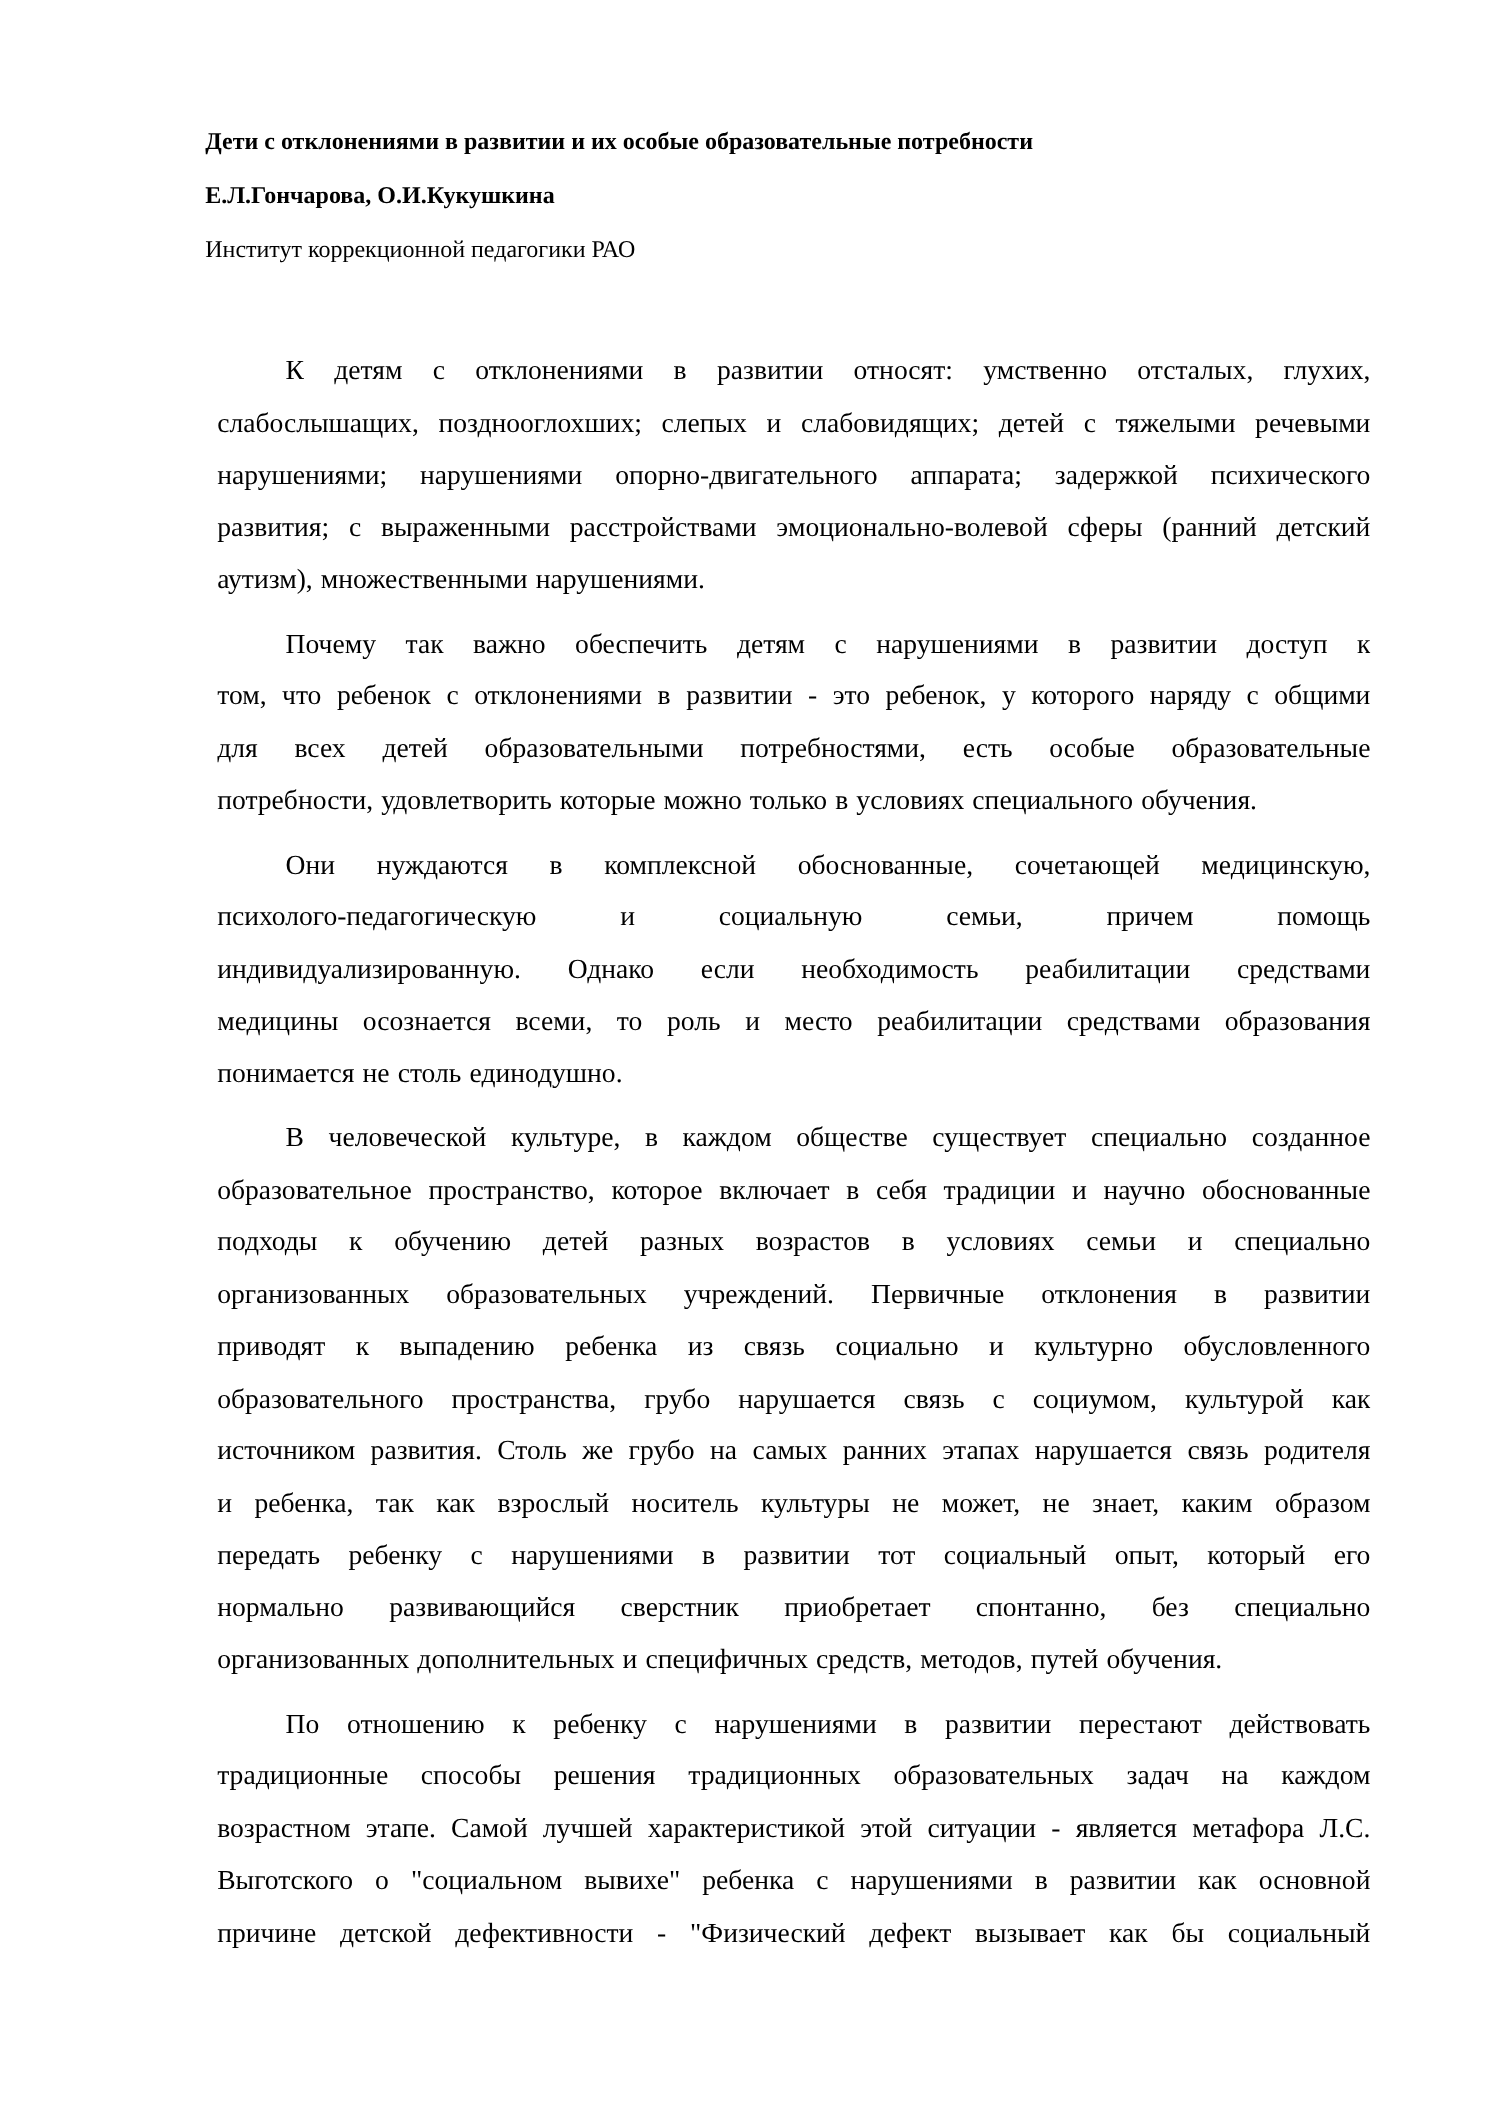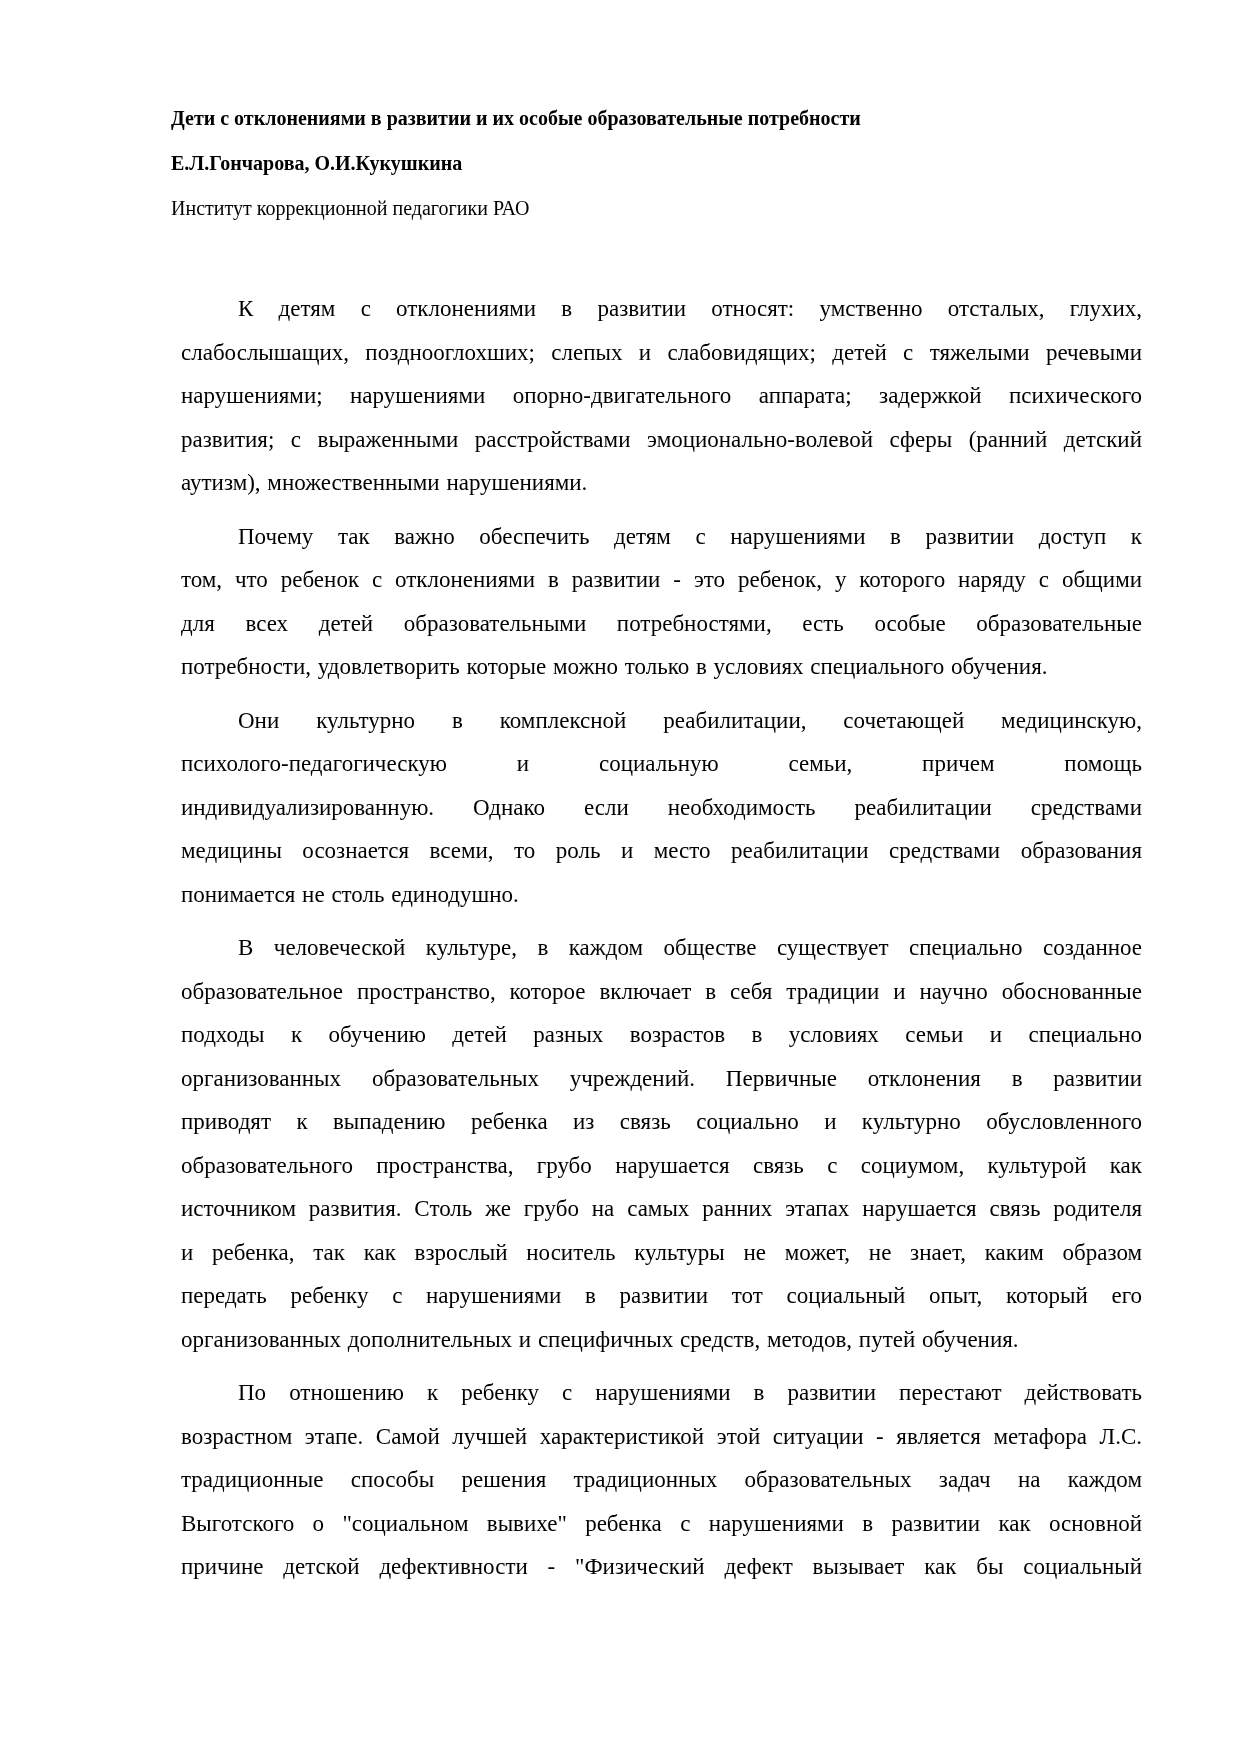--- a/index.html
+++ b/index.html
@@ -68,40 +68,41 @@
           <div class="line jl">развития; с выраженными расстройствами эмоционально-волевой сферы (ранний детский</div>
           <div class="line">аутизм), множественными нарушениями.</div>
         </div>
         <div class="paragraph">
           <div class="line first jl">Почему так важно обеспечить детям с нарушениями в развитии доступ к</div>
           <div class="line jl">том, что ребенок с отклонениями в развитии - это ребенок, у которого наряду с общими</div>
           <div class="line jl">для всех детей образовательными потребностями, есть особые образовательные</div>
           <div class="line">потребности, удовлетворить которые можно только в условиях специального обучения.</div>
         </div>
         <div class="paragraph">
-          <div class="line first jl">Они культурно в комплексной реабилитации, сочетающей медицинскую,</div>
+          <div class="line first jl">Они нуждаются в комплексной обоснованные, сочетающей медицинскую,</div>
           <div class="line jl">психолого-педагогическую и социальную семьи, причем помощь</div>
           <div class="line jl">индивидуализированную. Однако если необходимость реабилитации средствами</div>
           <div class="line jl">медицины осознается всеми, то роль и место реабилитации средствами образования</div>
           <div class="line">понимается не столь единодушно.</div>
         </div>
         <div class="paragraph">
           <div class="line first jl">В человеческой культуре, в каждом обществе существует специально созданное</div>
           <div class="line jl">образовательное пространство, которое включает в себя традиции и научно обоснованные</div>
           <div class="line jl">подходы к обучению детей разных возрастов в условиях семьи и специально</div>
           <div class="line jl">организованных образовательных учреждений. Первичные отклонения в развитии</div>
           <div class="line jl">приводят к выпадению ребенка из связь социально и культурно обусловленного</div>
           <div class="line jl">образовательного пространства, грубо нарушается связь с социумом, культурой как</div>
           <div class="line jl">источником развития. Столь же грубо на самых ранних этапах нарушается связь родителя</div>
           <div class="line jl">и ребенка, так как взрослый носитель культуры не может, не знает, каким образом</div>
           <div class="line jl">передать ребенку с нарушениями в развитии тот социальный опыт, который его</div>
+          <div class="line jl">нормально развивающийся сверстник приобретает спонтанно, без специально</div>
           <div class="line">организованных дополнительных и специфичных средств, методов, путей обучения.</div>
         </div>
         <div class="paragraph">
           <div class="line first jl">По отношению к ребенку с нарушениями в развитии перестают действовать</div>
+          <div class="line jl">традиционные способы решения традиционных образовательных задач на каждом</div>
           <div class="line jl">возрастном этапе. Самой лучшей характеристикой этой ситуации - является метафора Л.С.</div>
-          <div class="line jl">традиционные способы решения традиционных образовательных задач на каждом</div>
           <div class="line jl">Выготского о "социальном вывихе" ребенка с нарушениями в развитии как основной</div>
           <div class="line jl">причине детской дефективности - "Физический дефект вызывает как бы социальный</div>
         </div>
       </div>
   </div>
 </div>
 
 </body></html>

